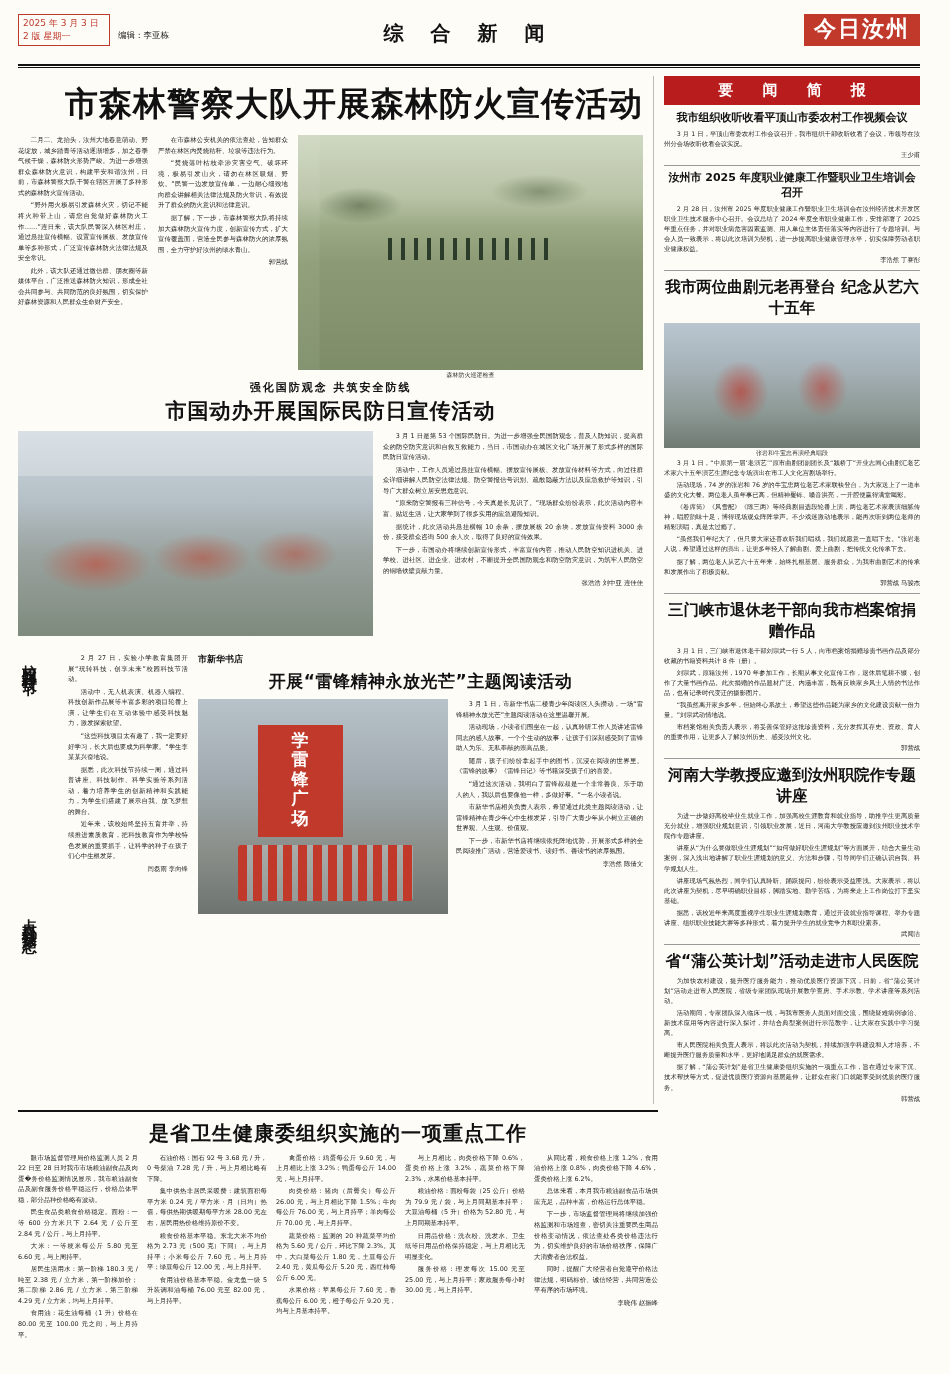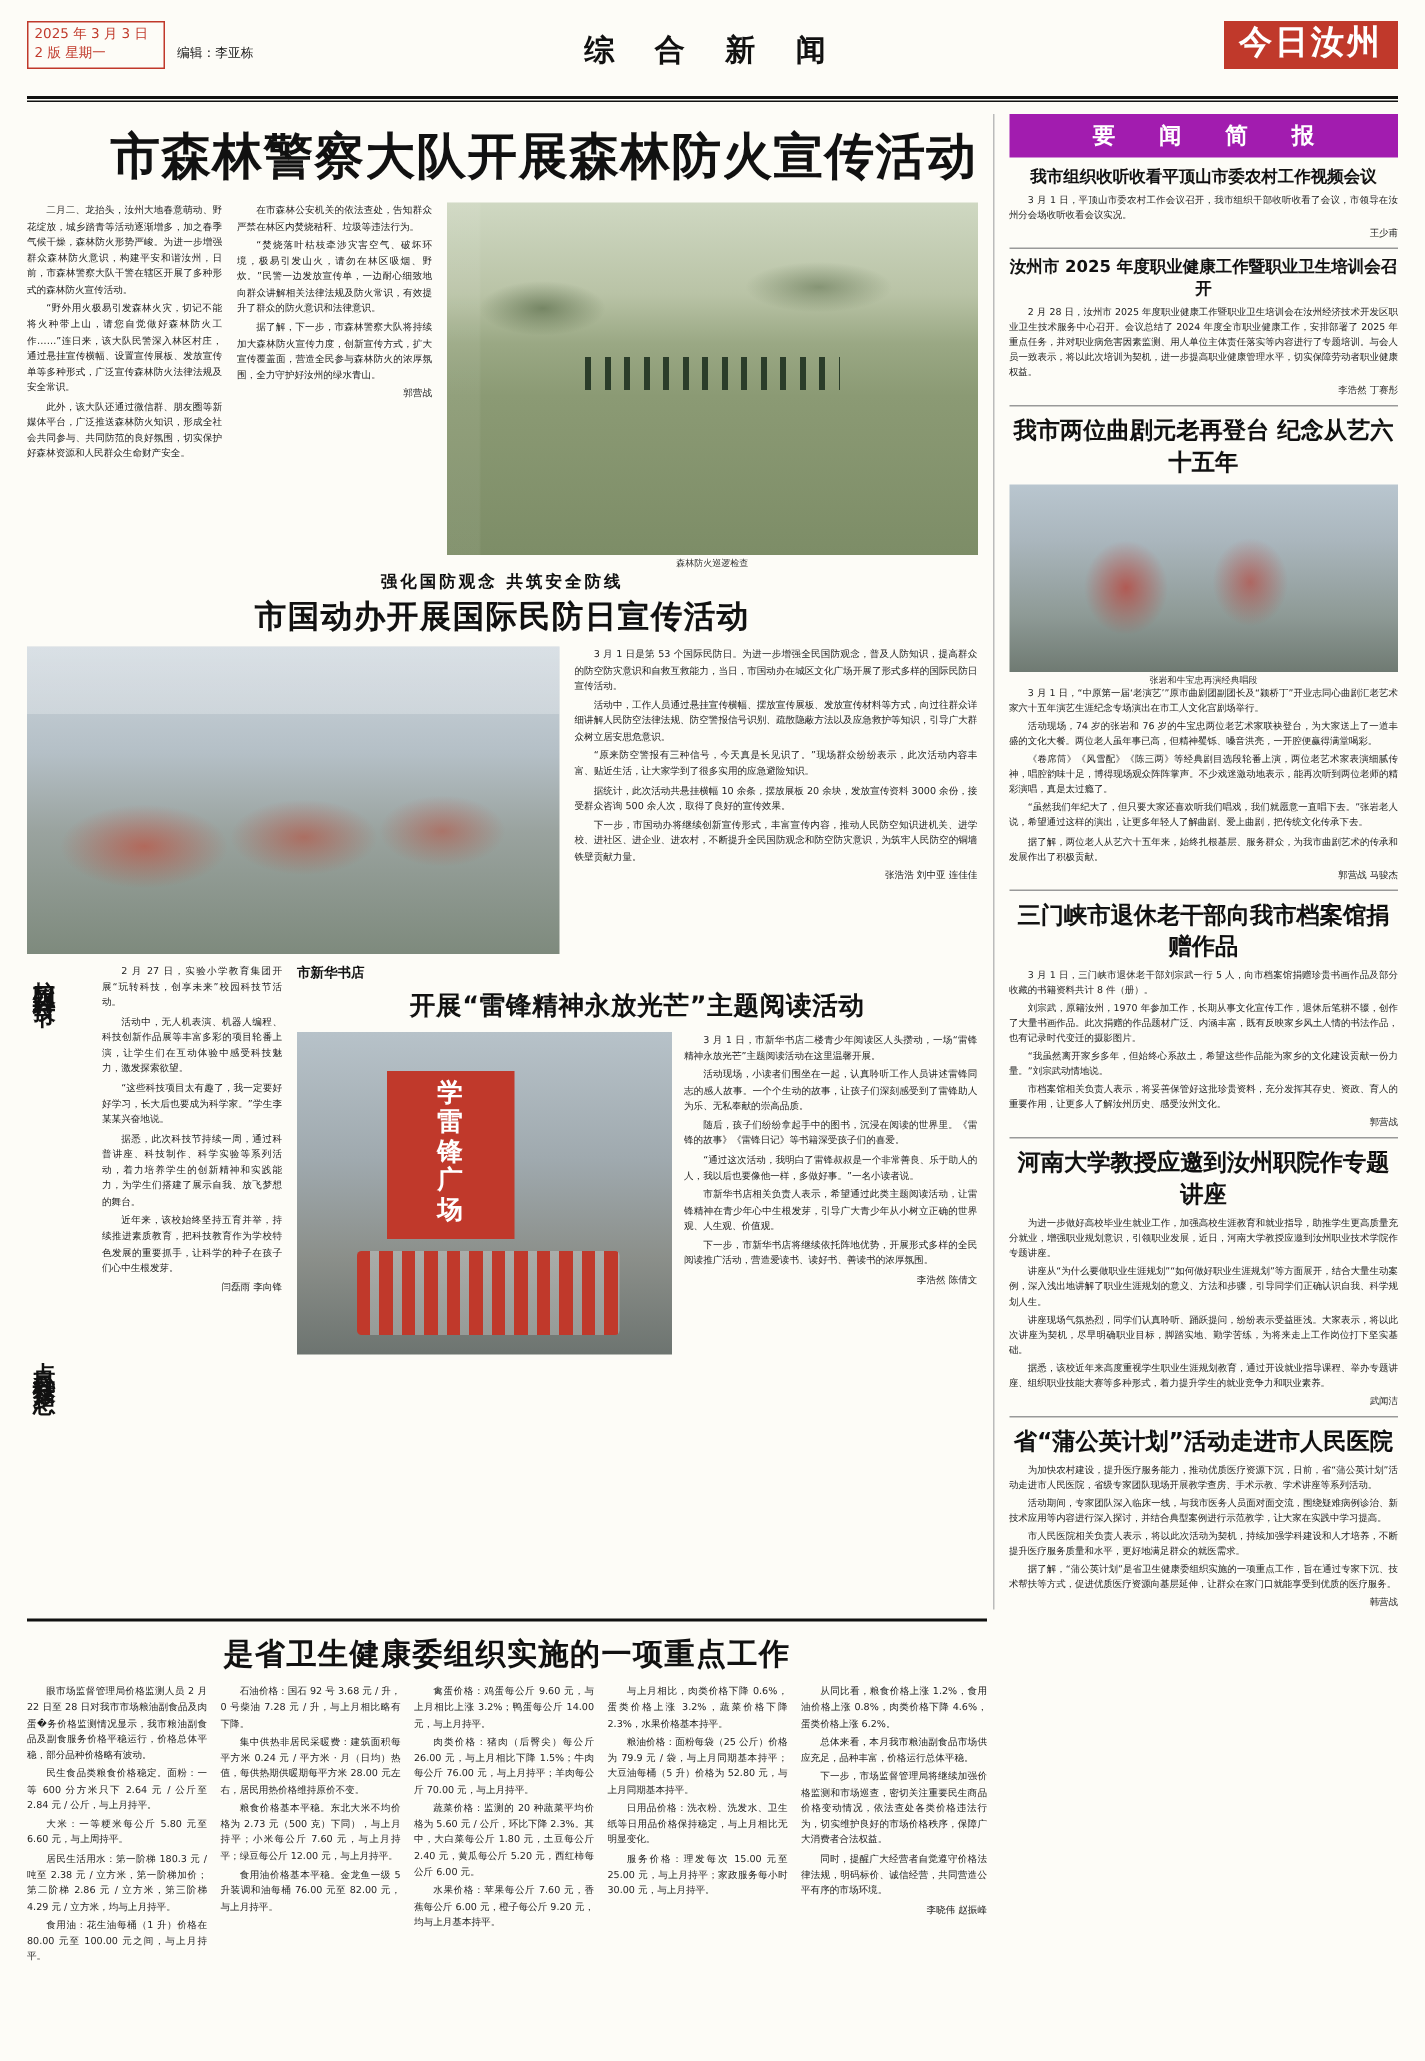--- a/index.html
+++ b/index.html
@@ -1,21 +1,21 @@
 <!DOCTYPE html>
 <html><head>
 <meta charset="utf-8">
 <style>
   html,body{margin:0;padding:0;}
   body{
     width:950px;height:1374px;background:#fdfcf7;
     font-family:"DejaVu Sans","Liberation Sans",sans-serif;
     color:#111;position:relative;overflow:hidden;
   }
-  .page{position:relative;width:950px;height:1374px;box-sizing:border-box;padding:14px 18px 10px 18px;}
+  .page{position:relative;width:950px;height:1374px;box-sizing:border-box;padding:14px 30px 10px 18px;}
 
   
   .masthead{display:flex;align-items:flex-start;justify-content:space-between;height:46px;position:relative;}
   .dateblock{border:1px solid #c0392b;color:#c0392b;font-size:9px;line-height:1.45;padding:2px 4px;width:92px;box-sizing:border-box;}
   .dateblock div{white-space:nowrap;}
   .editor{font-size:8.5px;color:#222;margin-left:8px;margin-top:16px;}
   .center-title{position:absolute;left:0;right:0;text-align:center;font-size:20px;letter-spacing:10px;font-weight:bold;color:#111;top:6px;}
   .logo{background:#c0392b;color:#fff;font-size:22px;font-weight:bold;letter-spacing:2px;padding:3px 10px 5px 10px;line-height:1.1;}
   .rule{border-top:2px solid #111;margin-top:4px;}
   .rule2{border-top:1px solid #111;margin-top:1px;}
@@ -61,21 +61,21 @@
        radial-gradient(ellipse 40px 45px at 30% 55%,rgba(190,50,40,.65),transparent 70%),
        radial-gradient(ellipse 36px 42px at 62% 52%,rgba(190,50,40,.55),transparent 70%);}
 
   .ph-book{background:linear-gradient(180deg,#b7c2c9 0%,#9fa9ae 40%,#8b8f8a 70%,#6d7470 100%);}
   .ph-book .signboard{position:absolute;left:24%;top:12%;width:34%;height:52%;background:#c0392b;
      color:#fff;font-weight:bold;font-size:17px;text-align:center;line-height:1.15;padding-top:6px;box-sizing:border-box;letter-spacing:1px;}
   .ph-book .redrow{position:absolute;left:16%;bottom:6%;width:70%;height:26%;
      background:repeating-linear-gradient(90deg,#c0392b 0 9px,rgba(255,255,255,.25) 9px 15px);border-radius:3px;}
 
   
-  .brbox{background:#a21caf;color:#fff;text-align:center;font-weight:bold;font-size:15px;letter-spacing:12px;padding:5px 0 5px 12px;margin-bottom:6px;}
+  .brbox{background:#b91c1c;color:#fff;text-align:center;font-weight:bold;font-size:15px;letter-spacing:12px;padding:5px 0 5px 12px;margin-bottom:6px;}
   .rh{font-size:11px;font-weight:bold;text-align:center;margin:5px 0 3px 0;line-height:1.35;}
   .rh-big{font-size:15.5px;font-weight:bold;text-align:center;margin:6px 0 4px 0;}
   .rtxt{font-size:6.3px;line-height:1.6;text-align:justify;color:#222;}
   .rtxt p{margin:0 0 2px 0;text-indent:2em;}
   .rsign{text-align:right;font-size:6.3px;color:#222;margin-top:1px;}
   .hr-d{border-top:1px solid #999;margin:5px 0;}
 
   
   .vbanner{writing-mode:vertical-rl;text-orientation:upright;font-size:15px;font-weight:bold;letter-spacing:4px;line-height:1.5;height:250px;}
 
@@ -136,21 +136,21 @@
         <div style="flex:1;" class="txt">
           <p>3 月 1 日是第 53 个国际民防日。为进一步增强全民国防观念，普及人防知识，提高群众的防空防灾意识和自救互救能力，当日，市国动办在城区文化广场开展了形式多样的国际民防日宣传活动。</p>
           <p>活动中，工作人员通过悬挂宣传横幅、摆放宣传展板、发放宣传材料等方式，向过往群众详细讲解人民防空法律法规、防空警报信号识别、疏散隐蔽方法以及应急救护等知识，引导广大群众树立居安思危意识。</p>
           <p>“原来防空警报有三种信号，今天真是长见识了。”现场群众纷纷表示，此次活动内容丰富、贴近生活，让大家学到了很多实用的应急避险知识。</p>
           <p>据统计，此次活动共悬挂横幅 10 余条，摆放展板 20 余块，发放宣传资料 3000 余份，接受群众咨询 500 余人次，取得了良好的宣传效果。</p>
           <p>下一步，市国动办将继续创新宣传形式，丰富宣传内容，推动人民防空知识进机关、进学校、进社区、进企业、进农村，不断提升全民国防观念和防空防灾意识，为筑牢人民防空的铜墙铁壁贡献力量。</p>
           <div class="sign">张浩浩    刘中亚    连佳佳</div>
         </div>
       </div>
 
-      <div style="display:flex;gap:10px;margin-top:6px;">
+      <div style="display:flex;gap:10px;margin-top:17px;">
         <div style="width:40px;">
           <div class="vbanner">校园科技节</div>
           <div class="vbanner" style="height:150px;margin-top:4px;">点亮科技梦想</div>
         </div>
         <div style="width:120px;" class="txt">
           <p>2 月 27 日，实验小学教育集团开展“玩转科技，创享未来”校园科技节活动。</p>
           <p>活动中，无人机表演、机器人编程、科技创新作品展等丰富多彩的项目轮番上演，让学生们在互动体验中感受科技魅力，激发探索欲望。</p>
           <p>“这些科技项目太有趣了，我一定要好好学习，长大后也要成为科学家。”学生李某某兴奋地说。</p>
           <p>据悉，此次科技节持续一周，通过科普讲座、科技制作、科学实验等系列活动，着力培养学生的创新精神和实践能力，为学生们搭建了展示自我、放飞梦想的舞台。</p>
           <p>近年来，该校始终坚持五育并举，持续推进素质教育，把科技教育作为学校特色发展的重要抓手，让科学的种子在孩子们心中生根发芽。</p>

